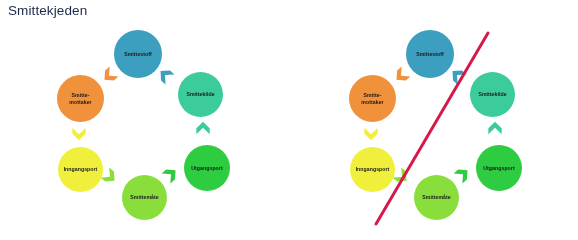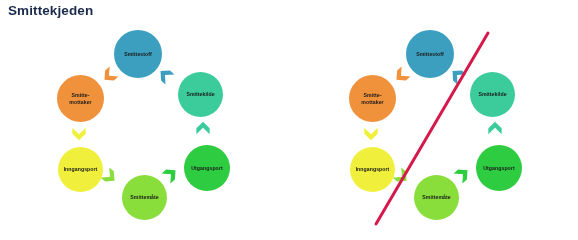--- a/index.html
+++ b/index.html
@@ -12,21 +12,21 @@
     height: 234px;
     position: relative;
     overflow: hidden;
     font-family: "Liberation Sans", sans-serif;
   }
   #page-title {
     position: absolute;
     left: 8px;
     top: 3px;
     font-size: 13.5px;
-    font-weight: bold;
+    font-weight: normal;
     color: #1b2a4a;
     letter-spacing: 0.1px;
     white-space: nowrap;
   }
   .diagram {
     position: absolute;
     top: 24px;
     width: 250px;
     height: 208px;
   }

